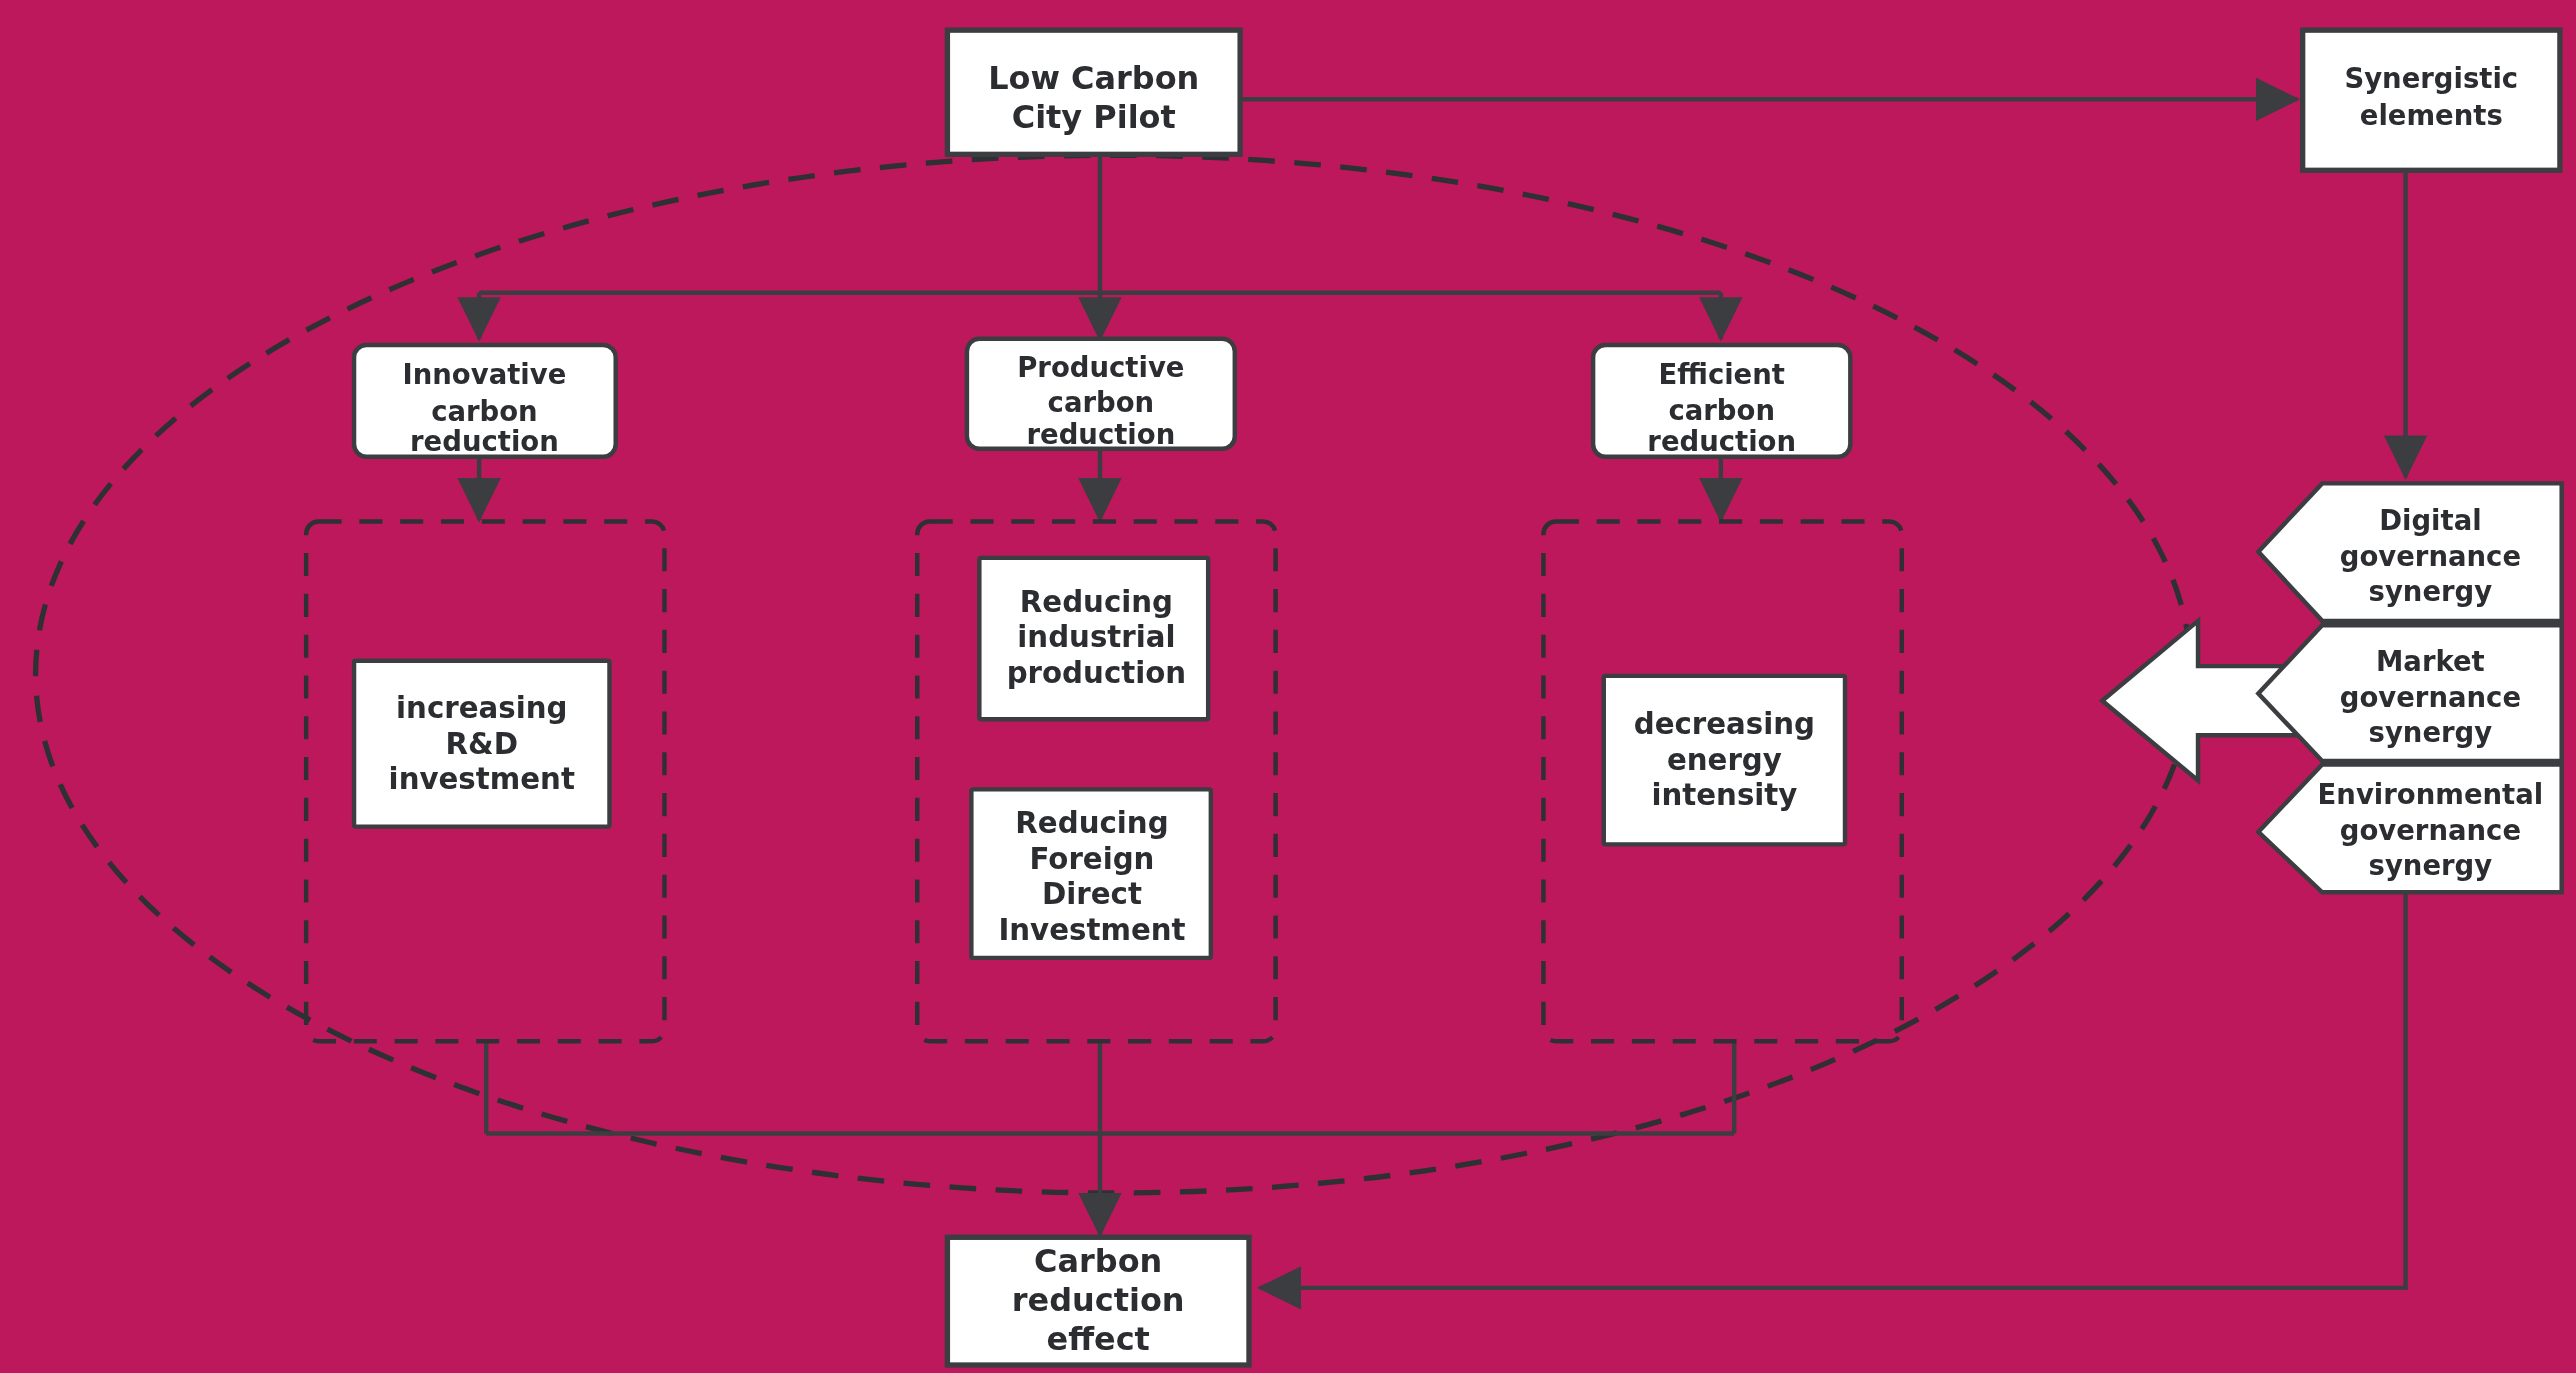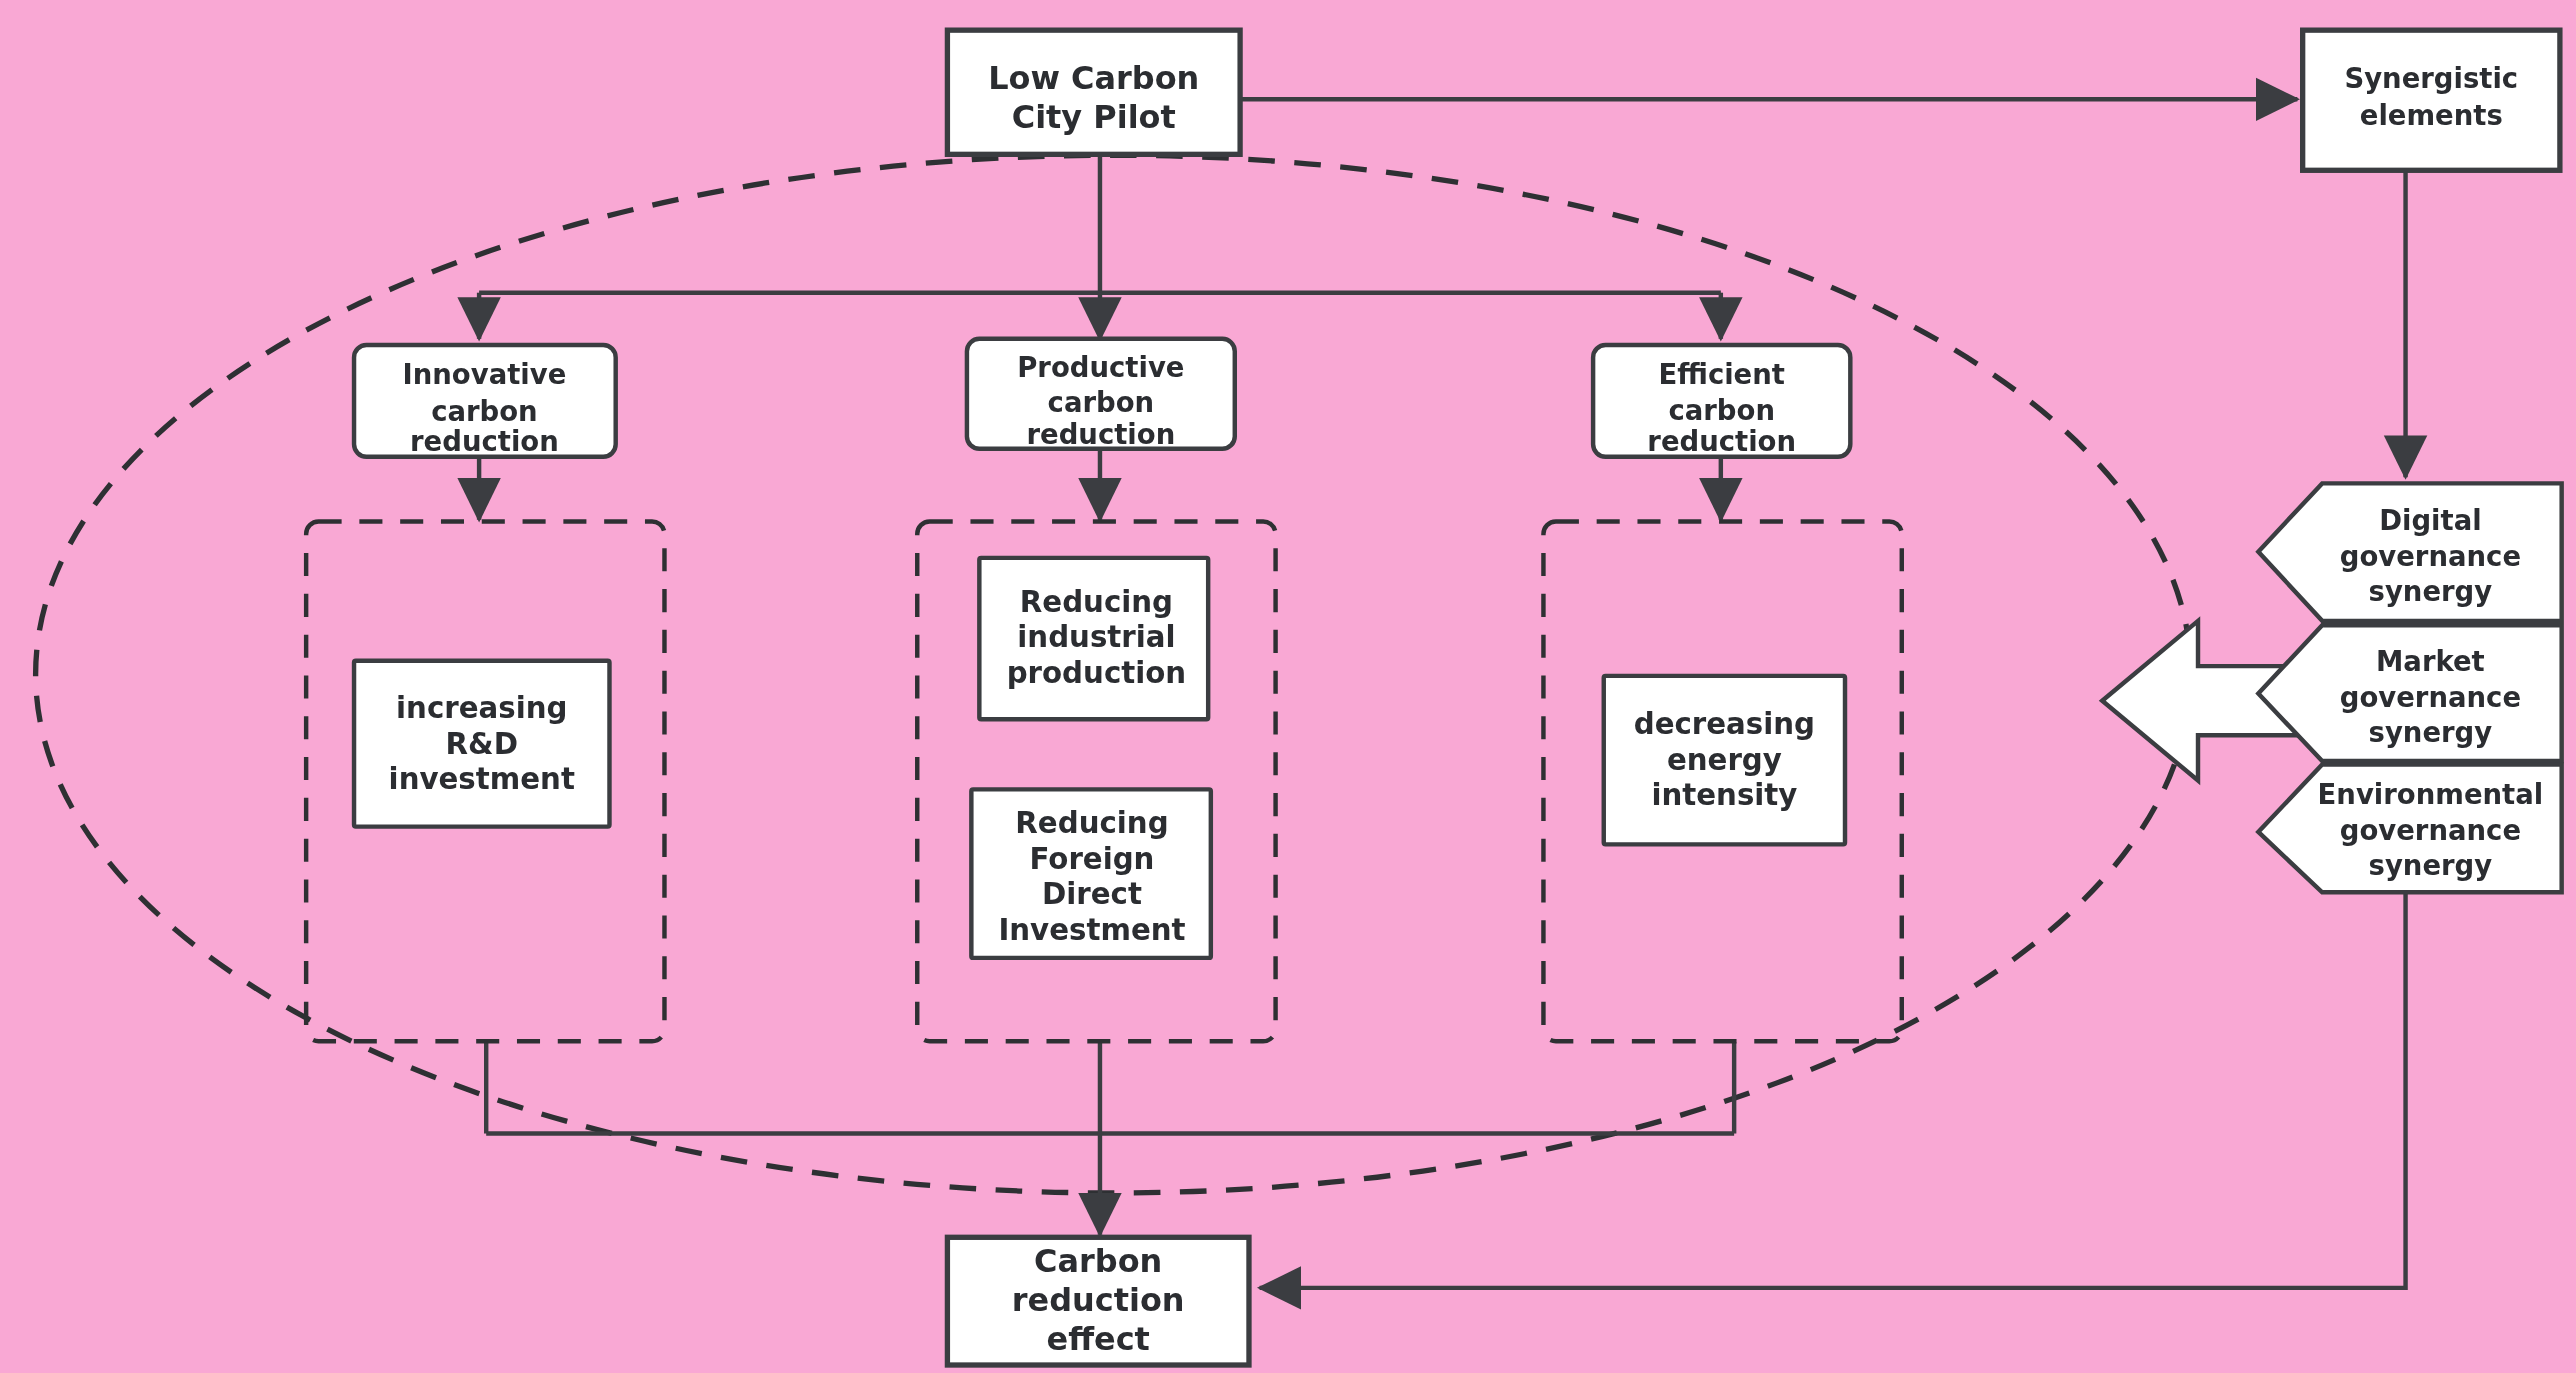--- a/index.html
+++ b/index.html
@@ -1,20 +1,20 @@
 <!DOCTYPE html>
 <html style="font-size:14px"><head>
 <meta charset="utf-8">
 <style>
   html,body{margin:0;padding:0;background:#ffffff;}
   body{
     font-family:"DejaVu Sans","Liberation Sans",sans-serif;
     width:2576px;height:1373px;overflow:hidden;
   }
-  #stage{position:relative;width:2576px;height:1373px;background:#f9a8d4;}
+  #stage{position:relative;width:2576px;height:1373px;background:#be185d;}
   svg#diagram{position:absolute;left:0;top:0;width:2576px;height:1373px;display:block;}
   .box-fill{fill:#ffffff;stroke:#3b3d41;}
   .dash-container{fill:none;stroke:#2e3033;stroke-width:5;stroke-dasharray:26 20;stroke-linecap:butt;}
   .ellipse-dash{fill:none;stroke:#2e3033;stroke-width:6;stroke-dasharray:30 22;}
   .conn{stroke:#3b3d41;stroke-width:5;fill:none;}
   .label{
     font-family:"DejaVu Sans","Liberation Sans",sans-serif;
     fill:#2b2d31;font-weight:bold;text-anchor:middle;
     dominant-baseline:middle;
   }

